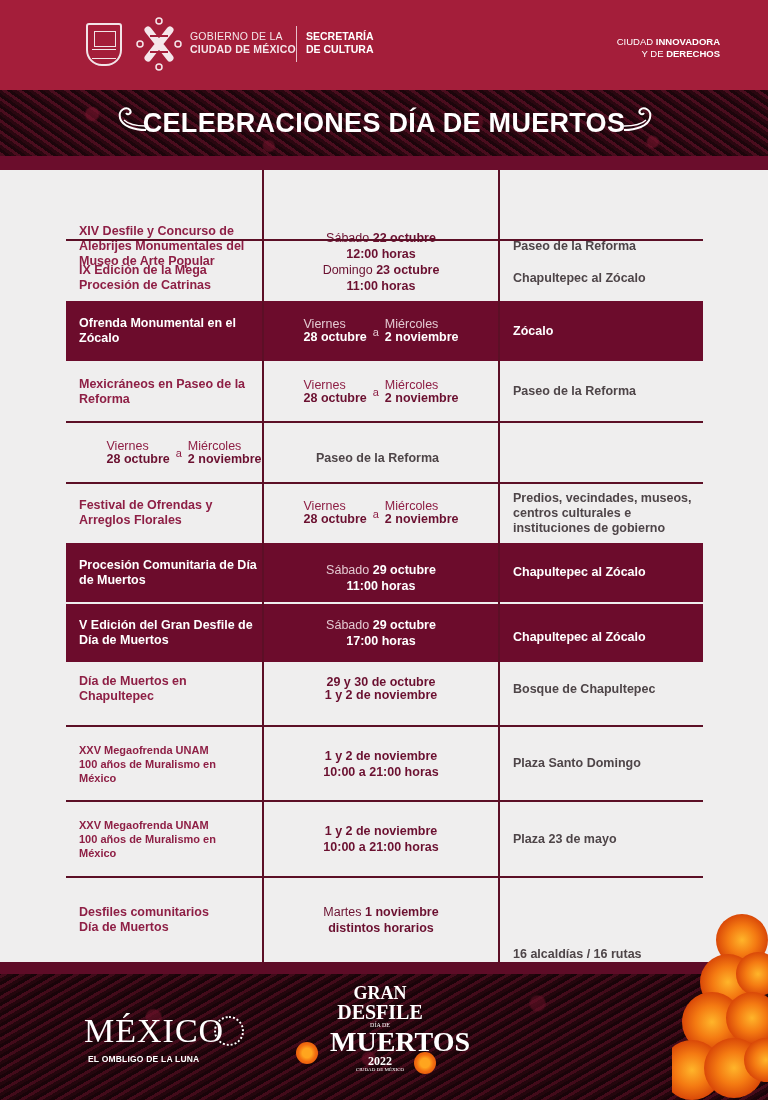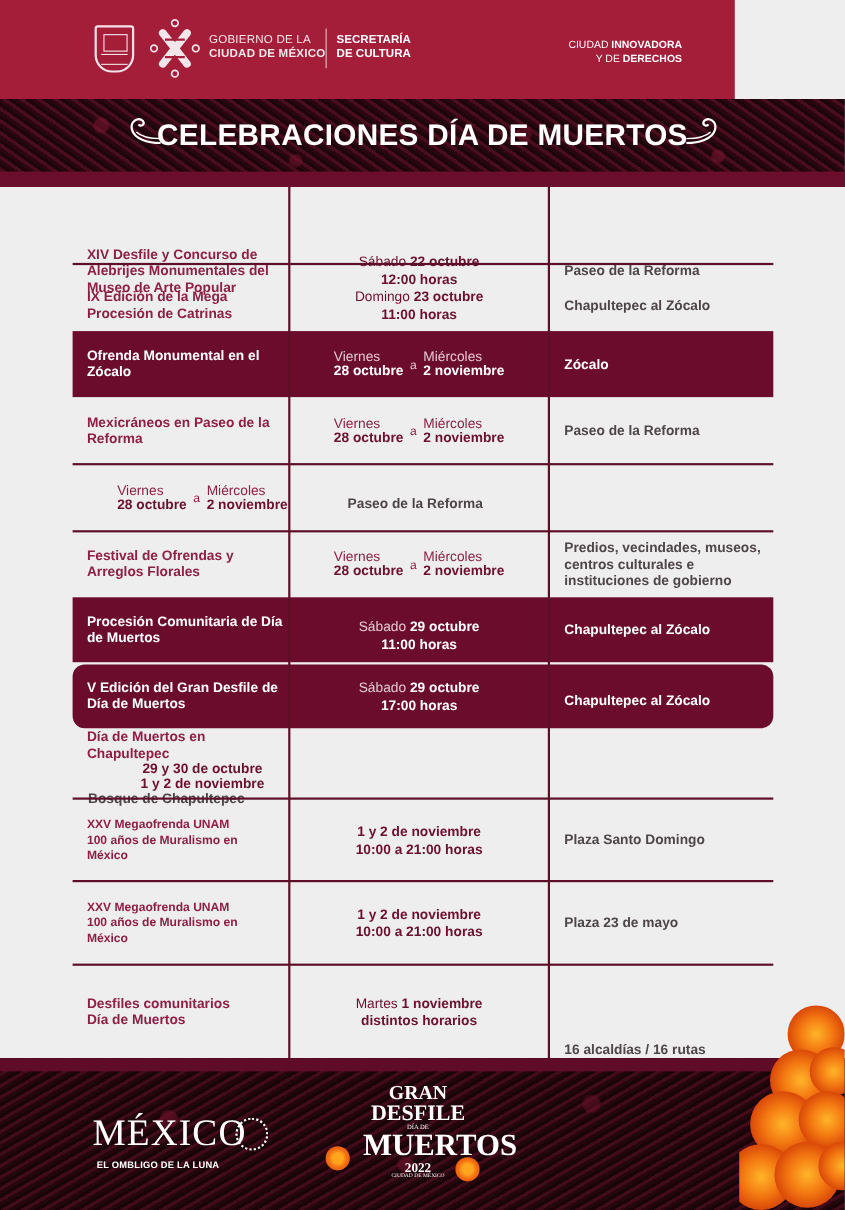--- a/index.html
+++ b/index.html
@@ -1,19 +1,19 @@
 <!DOCTYPE html>
 <html><head>
 <meta charset="utf-8">
 <style>
   * { box-sizing: border-box; margin: 0; padding: 0; }
   html, body { width: 768px; height: 1100px; overflow: hidden; background: #efeeee; }
   body { font-family: "Liberation Sans", sans-serif; position: relative; }
 
-  .top-header { position: absolute; left: 0; top: 0; width: 668px; height: 90px; background: #a41e3a; }
+  .top-header { position: absolute; left: 0; top: 0; width: 768px; height: 90px; background: #a41e3a; }
   .shield { position: absolute; left: 86px; top: 23px; width: 36px; height: 43px; border: 2px solid #f2e4e8; border-radius: 3px 3px 16px 16px; }
   .shield::before { content: ""; position: absolute; left: 6px; top: 6px; width: 20px; height: 14px; border: 1.5px solid #f2e4e8; }
   .shield::after { content: ""; position: absolute; left: 4px; top: 24px; width: 24px; height: 8px; border-top: 1.5px solid #f2e4e8; border-bottom: 1.5px solid #f2e4e8; }
   .cdmx-mark { position: absolute; left: 136px; top: 16px; width: 46px; height: 56px; }
   .gov-text { position: absolute; left: 190px; top: 30px; color: #f5e6ea; font-size: 10.5px; line-height: 13px; letter-spacing: 0.2px; }
   .gov-text .l1 { font-weight: 400; }
   .gov-text .l2 { font-weight: 700; }
   .v-divider { position: absolute; left: 296px; top: 26px; width: 1px; height: 36px; background: #e8bfca; }
   .sec-text { position: absolute; left: 306px; top: 30px; color: #fff; font-size: 10.5px; line-height: 13px; font-weight: 700; }
   .city-text { position: absolute; right: 48px; top: 36px; color: #fff; font-size: 9.5px; line-height: 12px; text-align: right; }
@@ -246,33 +246,33 @@
         <div class="ev">Procesión Comunitaria de Día de Muertos</div>
       </div>
     <div class="c c2">
         <div class="dt" style="padding-top:10px;"><span class="thin">Sábado</span> <b>29 octubre</b><br><b>11:00 horas</b></div>
       </div>
     <div class="c c3">
         <div class="loc">Chapultepec al Zócalo</div>
       </div>
   </div>
 
-  <div class="row dark" style="top:424px;height:58px;border-radius:11px;">
+  <div class="row dark" style="top:424px;height:58px;">
     <div class="c c1">
         <div class="ev">V Edición del Gran Desfile de Día de Muertos</div>
       </div>
     <div class="c c2">
         <div class="dt"><span class="thin">Sábado</span> <b>29 octubre</b><br><b>17:00 horas</b></div>
       </div>
     <div class="c c3" style="padding-top:8px;">
         <div class="loc">Chapultepec al Zócalo</div>
       </div>
   </div>
 
-  <div class="row light" style="top:483px;height:52px;flex-direction:column;">
+  <div class="row light" style="top:483px;height:52px;">
     <div class="c c1">
         <div class="ev">Día de Muertos en Chapultepec</div>
       </div>
     <div class="c c2">
         <div class="dt" style="line-height:13px;"><b>29 y 30 de octubre</b><br><b>1 y 2 de noviembre</b></div>
       </div>
     <div class="c c3">
         <div class="loc">Bosque de Chapultepec</div>
       </div>
   </div>

